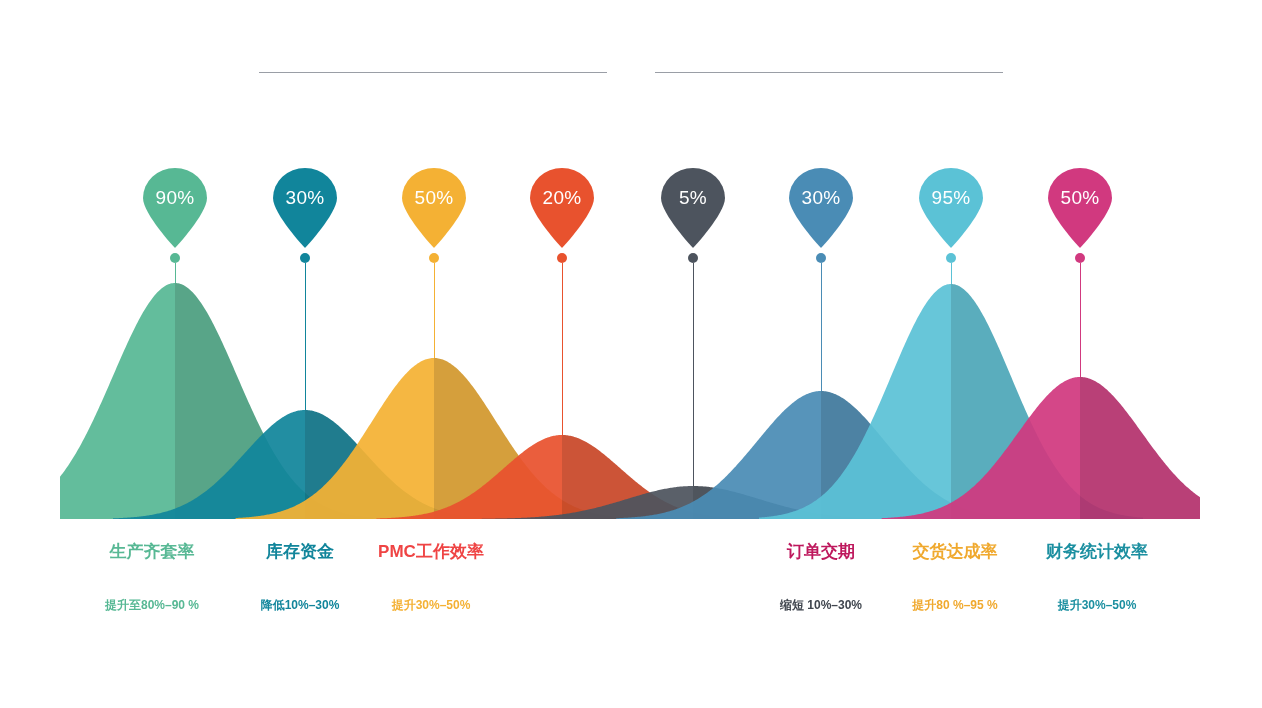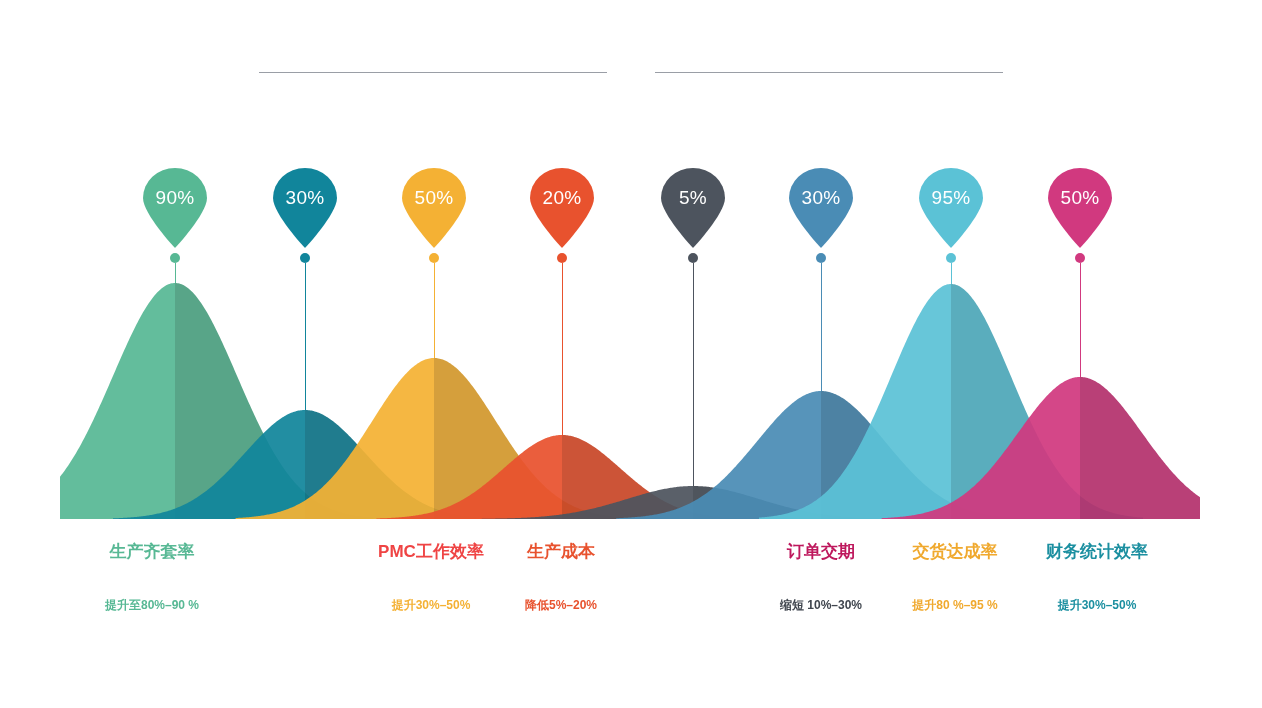--- a/index.html
+++ b/index.html
@@ -246,28 +246,28 @@
         <div class="marker-stem" style="background: rgb(209, 57, 127); height: 114px;"></div>
       </div>
     </div>
 </div>
 
 <div id="captions">
     <div class="caption" style="left: 152px;">
       <div class="caption-name" style="color: rgb(87, 184, 148);">生产齐套率</div>
       <div class="caption-detail" style="color: rgb(87, 184, 148);">提升至80%–90 %</div>
     </div>
+    <div class="caption" style="left: 300px;">
+      <div class="caption-name" style="color: rgb(17, 133, 155);">库存资金</div>
+      <div class="caption-detail" style="color: rgb(17, 133, 155);">降低10%–30%</div>
+    </div>
     <div class="caption" style="left: 431px;">
       <div class="caption-name" style="color: #ef4444;">PMC工作效率</div>
       <div class="caption-detail" style="color: rgb(244, 177, 52);">提升30%–50%</div>
     </div>
-    <div class="caption" style="left: 561px;">
-      <div class="caption-name" style="color: rgb(232, 82, 46);">生产成本</div>
-      <div class="caption-detail" style="color: rgb(232, 82, 46);">降低5%–20%</div>
-    </div>
     <div class="caption" style="left: 821px;">
       <div class="caption-name" style="color: #be185d;">订单交期</div>
       <div class="caption-detail" style="color: rgb(63, 69, 78);">缩短 10%–30%</div>
     </div>
     <div class="caption" style="left: 955px;">
       <div class="caption-name" style="color: rgb(240, 169, 46);">交货达成率</div>
       <div class="caption-detail" style="color: rgb(240, 169, 46);">提升80 %–95 %</div>
     </div>
     <div class="caption" style="left: 1097px;">
       <div class="caption-name" style="color: rgb(27, 143, 160);">财务统计效率</div>

